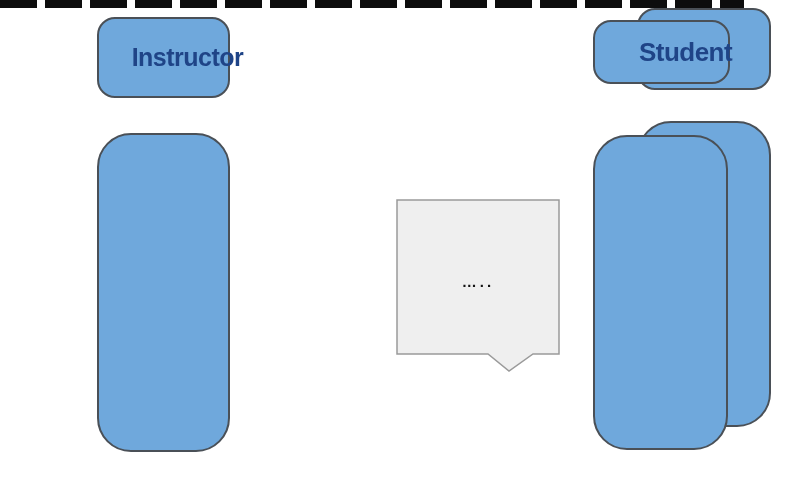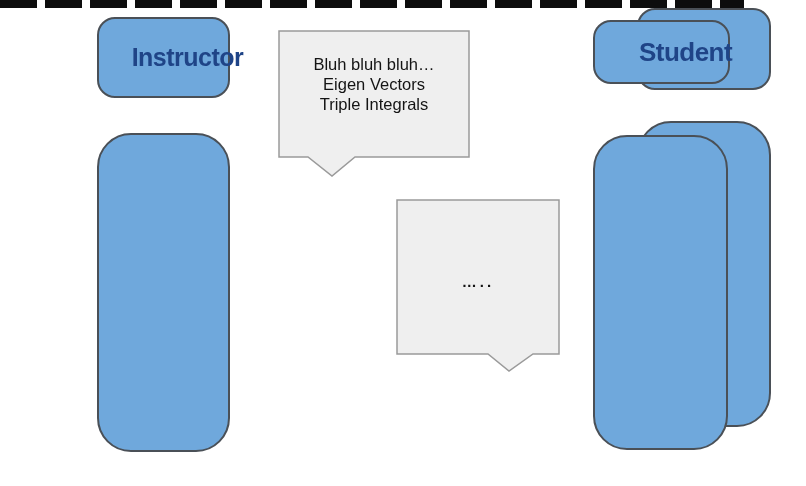--- a/index.html
+++ b/index.html
@@ -98,30 +98,20 @@
 <div class="canvas">
 
   <div class="dash-bar"></div>
 
   <div class="shape card" id="instructor-card">
     <span class="label">Instructor</span>
   </div>
 
   <div class="shape tall" id="left-tall-rect"></div>
 
-  <div class="bubble" id="speech-bubble-1">
-    <svg width="192" height="147" viewBox="0 0 192 147">
-      <polygon points="1,1 191,1 191,127 77,127 54,146 30,127 1,127"></polygon>
-    </svg>
-    <div class="bubble-text">
-      <div>Bluh bluh bluh…</div>
-      <div>Eigen Vectors</div>
-      <div>Triple Integrals</div>
-    </div>
-  </div>
 
   <div class="bubble" id="speech-bubble-2">
     <svg width="164" height="173" viewBox="0 0 164 173">
       <polygon points="1,1 163,1 163,155 137,155 113,172 92,155 1,155"></polygon>
     </svg>
     <div class="bubble-text">…..</div>
   </div>
 
   <div class="shape card" id="student-back-card"></div>
   <div class="shape card" id="student-front-card">

